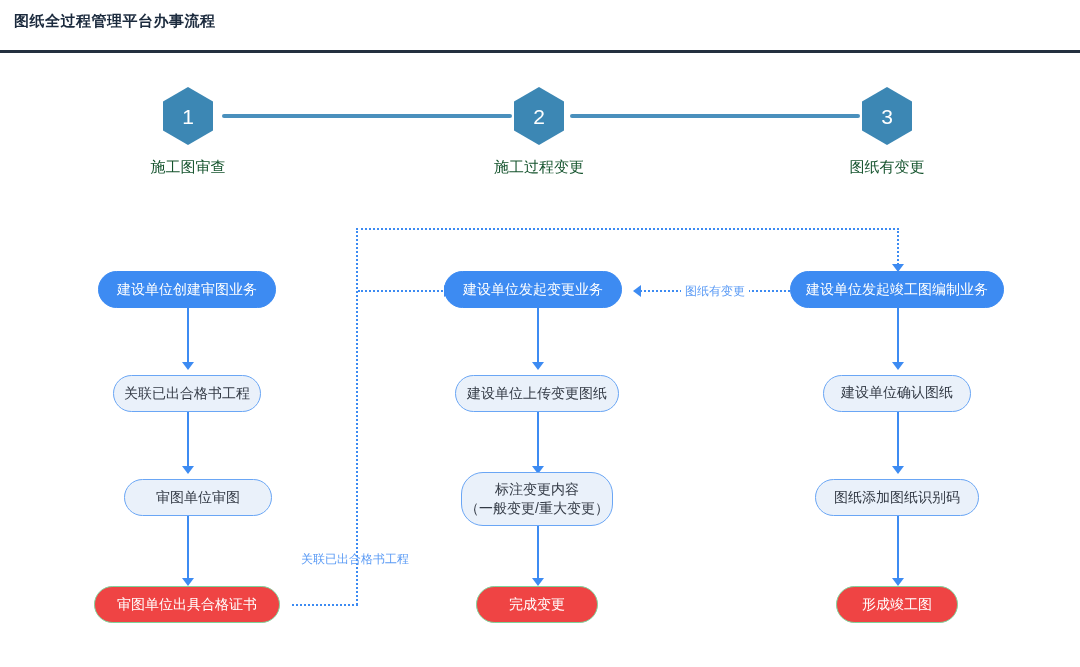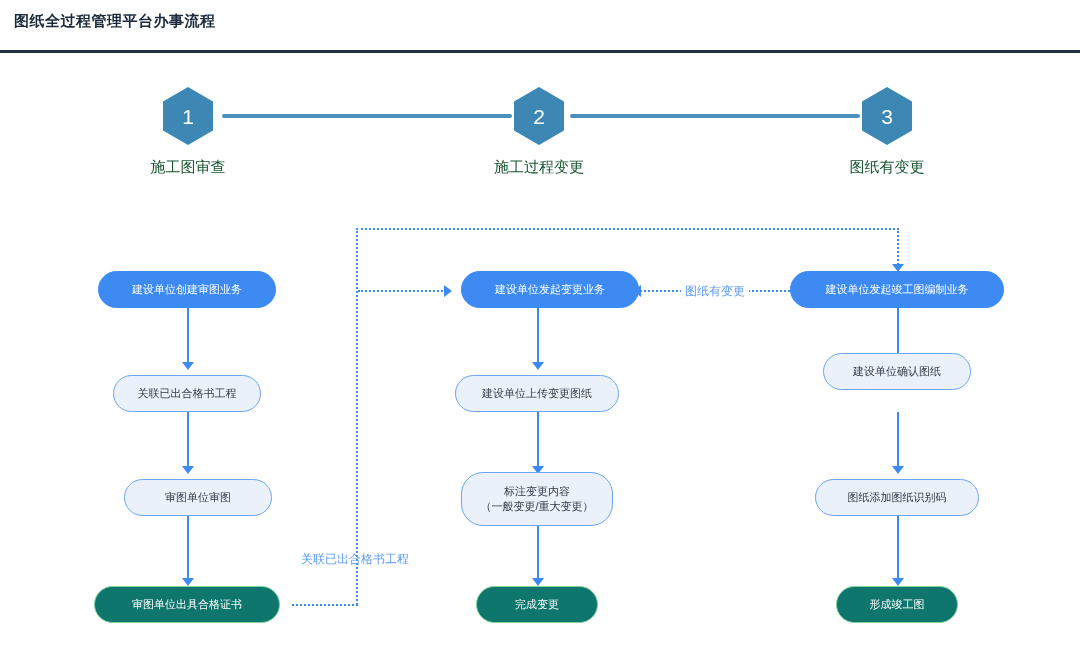--- a/index.html
+++ b/index.html
@@ -43,33 +43,33 @@
   .step-bar{
     position:absolute;height:4px;background:#4a90bd;top:114px;border-radius:2px;
   }
 
   
   .node{
     position:absolute;
     display:flex;align-items:center;justify-content:center;
     text-align:center;
     border-radius:22px;
-    font-size:11px;
+    font-size:14px;
     line-height:1.35;
     box-sizing:border-box;
     white-space:nowrap;
   }
   .node.start{
     background:#3d8bf2;color:#ffffff;border:1px solid #3d8bf2;
   }
   .node.mid{
     background:#eaf1fa;color:#333a45;border:1.3px solid #6aa6f5;
   }
   .node.end{
-    background:#0f766e;color:#ffffff;border:1px solid #7ed39b;
+    background:#ef4444;color:#ffffff;border:1px solid #7ed39b;
   }
   .node .l2{display:block;}
 
   
   .conn-layer{position:absolute;left:0;top:0;width:1080px;height:667px;pointer-events:none;}
   .vline{position:absolute;width:2px;background:#3d8bf2;}
   .arrow-down{
     position:absolute;width:0;height:0;
     border-left:6px solid transparent;border-right:6px solid transparent;
     border-top:8px solid #3d8bf2;
@@ -174,28 +174,28 @@
   <div class="edge-label nobg" style="left:355px;top:551px;">关联已出合格书工程</div>
 </div>
 
 <div>
 
   <div class="node start" style="left:98px;top:271px;width:178px;height:37px;">建设单位创建审图业务</div>
   <div class="node mid" style="left:113px;top:375px;width:148px;height:37px;">关联已出合格书工程</div>
   <div class="node mid" style="left:124px;top:479px;width:148px;height:37px;">审图单位审图</div>
   <div class="node end" style="left:94px;top:586px;width:186px;height:37px;">审图单位出具合格证书</div>
 
-  <div class="node start" style="left:461px;top:271px;width:178px;height:37px;">建设单位发起变更业务</div>
+  <div class="node start" style="left:444px;top:271px;width:178px;height:37px;">建设单位发起变更业务</div>
   <div class="node mid" style="left:455px;top:375px;width:164px;height:37px;">建设单位上传变更图纸</div>
   <div class="node mid" style="left:461px;top:472px;width:152px;height:54px;">
     <span>
       <span class="l2">标注变更内容</span>
       <span class="l2">（一般变更/重大变更）</span>
     </span>
   </div>
   <div class="node end" style="left:476px;top:586px;width:122px;height:37px;">完成变更</div>
 
   <div class="node start" style="left:790px;top:271px;width:214px;height:37px;">建设单位发起竣工图编制业务</div>
-  <div class="node mid" style="left:823px;top:353px;width:148px;height:37px;">建设单位确认图纸</div>
+  <div class="node mid" style="left:823px;top:375px;width:148px;height:37px;font-family:Liberation Mono, monospace;">建设单位确认图纸</div>
   <div class="node mid" style="left:815px;top:479px;width:164px;height:37px;">图纸添加图纸识别码</div>
   <div class="node end" style="left:836px;top:586px;width:122px;height:37px;">形成竣工图</div>
 
 </div>
 
 </body></html>

